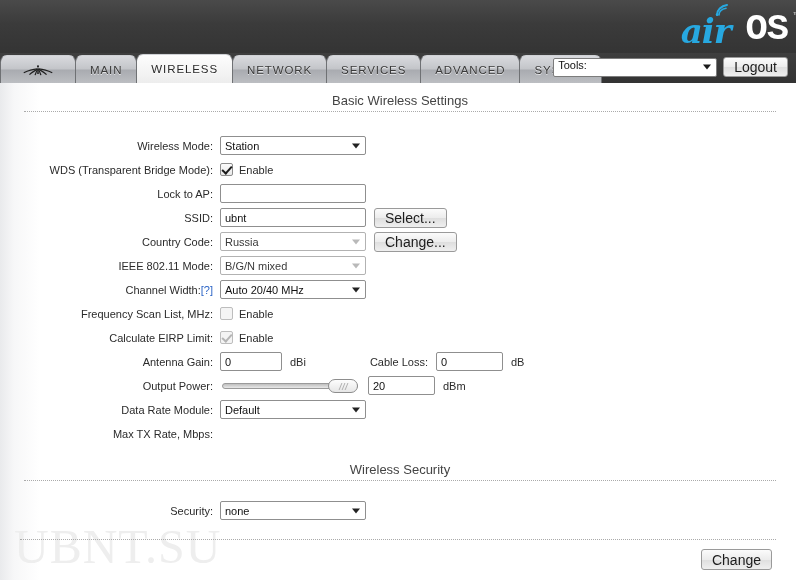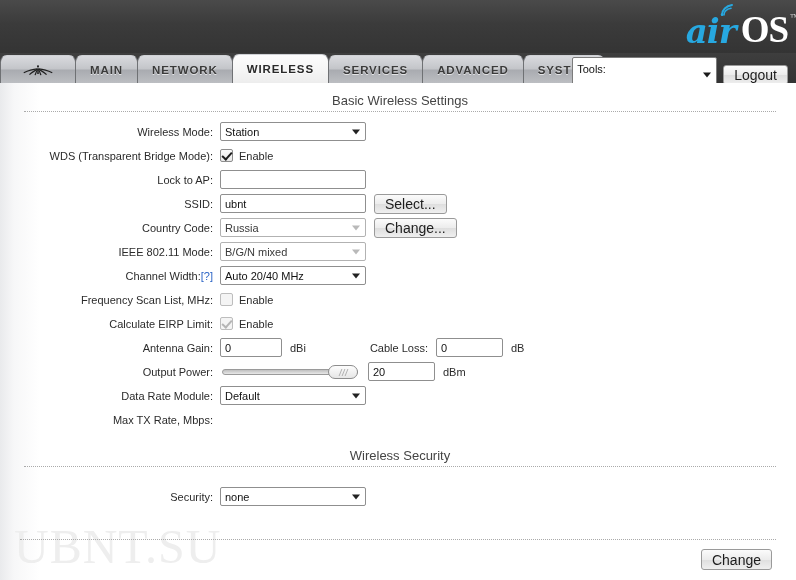--- a/index.html
+++ b/index.html
@@ -42,27 +42,27 @@
     margin-top: 25px;
   }
   .logo-wifi {
     position: absolute;
     right: 4px;
     top: -11px;
     width: 14px;
     height: 13px;
   }
   .logo-os {
-    font-family: Liberation Serif, serif;
+    font-family: Liberation Mono, monospace;
     font-weight: bold;
     font-size: 37px;
     color: #ffffff;
     letter-spacing: -1px;
     position: relative;
-    margin-left: 3px;
+    margin-left: 13px;
   }
   .logo-tm {
     position: absolute;
     top: 2px;
     right: -10px;
     font-size: 9px;
     font-weight: normal;
     color: #dcdcdc;
   }
 
@@ -81,21 +81,21 @@
   }
   .tab {
     position: relative;
     height: 28px;
     margin-right: -1px;
     padding: 0 14px;
     display: flex;
     align-items: center;
     justify-content: center;
     font-size: 11.5px;
-    font-weight: bold;
+    font-weight: normal;
     letter-spacing: 0.9px;
     color: #3a3a3a;
     text-shadow: 0 1px 0 rgba(255,255,255,0.65);
     background: linear-gradient(to bottom, #d9dade 0%, #c3c5c9 48%, #a9abb0 52%, #bcbec2 100%);
     border-left: 1px solid #6f7174;
     border-right: 1px solid #6f7174;
     border-top: 1px solid #cfd1d5;
     border-radius: 7px 7px 0 0;
     cursor: pointer;
   }
@@ -113,28 +113,28 @@
 
   .tools-area {
     position: absolute;
     right: 8px;
     top: 4px;
     display: flex;
     align-items: center;
     gap: 6px;
   }
   .tools-select {
-    width: 145px;
+    width: 164px;
     height: 19px;
     background: #ffffff;
     border: 1px solid #7c7c7c;
     border-radius: 2px;
     display: flex;
-    align-items: flex-end;
-    padding: 17px 4px;
+    align-items: flex-start;
+    padding: 0 4px;
     font-size: 11px;
     color: #111;
     position: relative;
     cursor: pointer;
   }
   .tools-select .caret {
     position: absolute; right: 5px; top: 50%;
     transform: translateY(-50%);
     width: 0; height: 0;
     border-left: 4px solid transparent;
@@ -184,21 +184,21 @@
     padding: 10px 0 3px 4px;
     font-weight: normal;
     text-align: center;
   }
   .section-rule {
     border-top: 1px dotted #aaaaaa;
     margin: 0 0 6px 4px;
   }
 
   
-  .form { margin-top: 8px; }
+  .form { margin-top: 22px; }
   .row {
     display: flex;
     align-items: center;
     height: 23px;
     margin-bottom: 1px;
   }
   .lbl {
     width: 200px;
     text-align: right;
     padding-right: 7px;
@@ -351,22 +351,22 @@
           <path d="M22.2 6.2 C18 6.6 13 7.9 8.5 10.2 l0.5 1 C13.4 9.1 18.1 7.9 22.2 7.5 z"></path>
           <path d="M23.8 6.2 C28 6.6 33 7.9 37.5 10.2 l-0.5 1 C32.6 9.1 27.9 7.9 23.8 7.5 z"></path>
           <path d="M22.3 6.6 C19.5 8 16.6 9.9 14 12.2 l0.9 0.8 C17.3 10.9 20 9.1 22.5 7.9 z"></path>
           <path d="M23.7 6.6 C26.5 8 29.4 9.9 32 12.2 l-0.9 0.8 C28.7 10.9 26 9.1 23.5 7.9 z"></path>
           <path d="M22.4 6.8 C21.2 8.6 20.2 10.7 19.5 12.9 l1.2 0.35 C21.3 11.2 22.2 9.3 23 7.8 z"></path>
           <path d="M23.6 6.8 C24.8 8.6 25.8 10.7 26.5 12.9 l-1.2 0.35 C24.7 11.2 23.8 9.3 23 7.8 z"></path>
         </g>
       </svg>
     </div>
     <div class="tab">MAIN</div>
+    <div class="tab active">WIRELESS</div>
     <div class="tab">NETWORK</div>
-    <div class="tab active">WIRELESS</div>
     <div class="tab">SERVICES</div>
     <div class="tab">ADVANCED</div>
     <div class="tab">SYSTEM</div>
   </div>
 
   <div class="tools-area">
     <div class="tools-select">
       <span>Tools:</span>
       <span class="caret"></span>
     </div>

